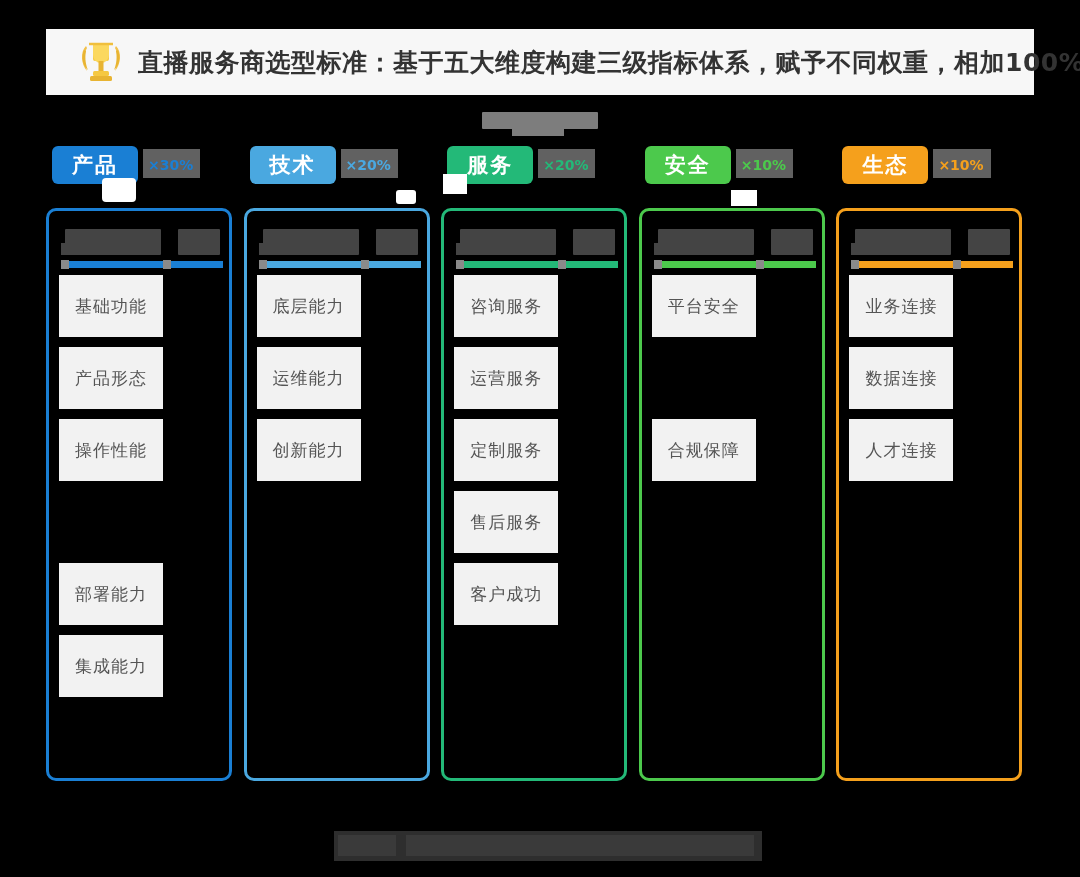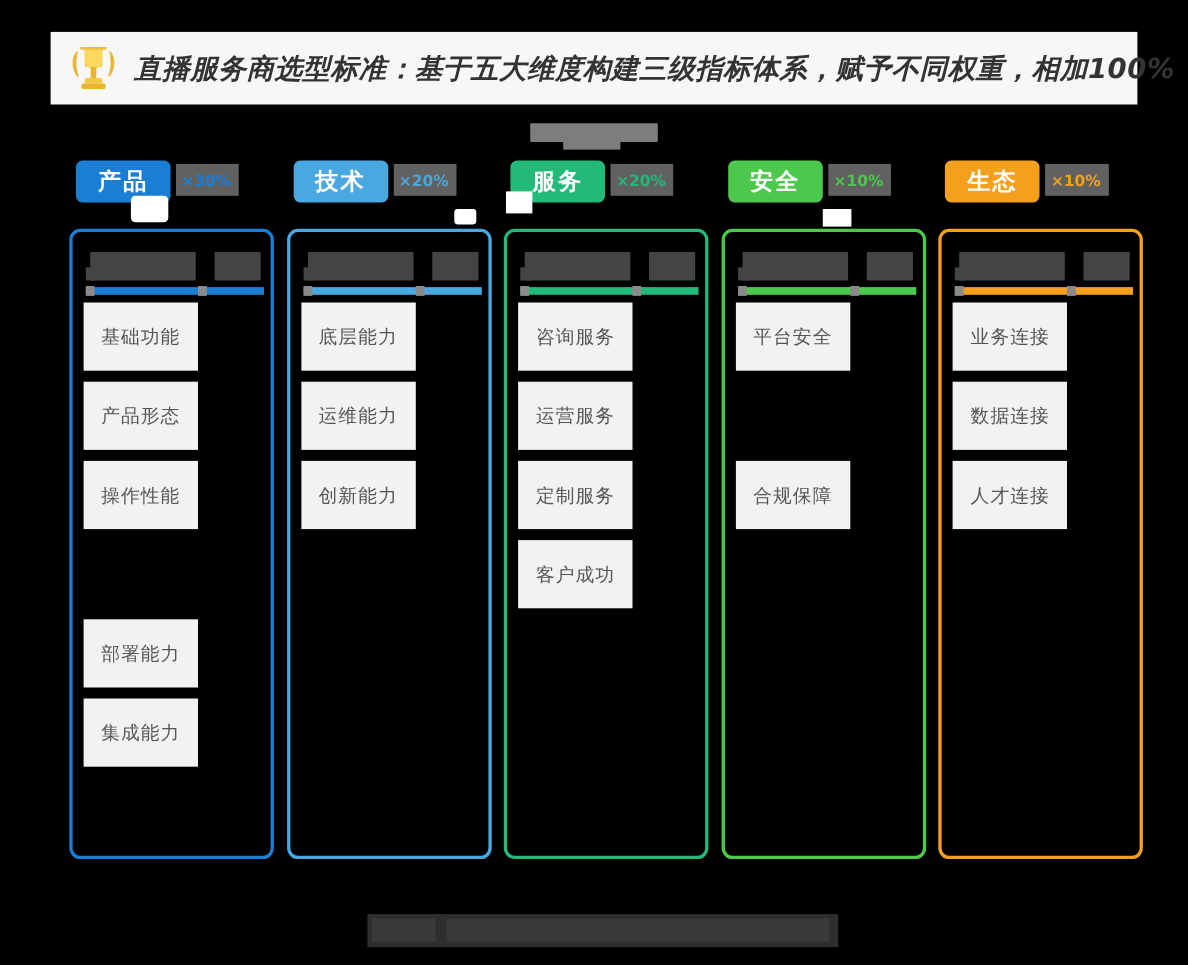--- a/index.html
+++ b/index.html
@@ -22,23 +22,22 @@
   
   .header-banner {
     position: absolute;
     left: 46px;
     top: 29px;
     width: 988px;
     height: 66px;
     background: #f7f7f7;
     display: flex;
     align-items: center;
-    padding-left: 16px;
+    padding-left: 32px;
     gap: 14px;
-    font-style: italic;
   }
 
   .trophy-icon {
     width: 46px;
     height: 48px;
     flex: 0 0 auto;
     display: block;
   }
 
   .header-title {
@@ -66,21 +65,21 @@
     left: 30px;
     bottom: -7px;
     width: 52px;
     height: 8px;
     background: #7d7d7d;
   }
 
   
   .columns {
     position: absolute;
-    left: 63px;
+    left: 46px;
     top: 146px;
     width: 988px;
     height: 635px;
     display: flex;
     gap: 0px;
   }
 
   .column {
     position: relative;
     width: 198px;
@@ -384,20 +383,24 @@
             </div>
             <div class="row">
               <div class="item-chip">运营服务</div>
               <div class="row-weight"></div>
             </div>
             <div class="row">
               <div class="item-chip">定制服务</div>
               <div class="row-weight"></div>
             </div>
             <div class="row">
+              <div class="item-chip">售后服务</div>
+              <div class="row-weight"></div>
+            </div>
+            <div class="row">
               <div class="item-chip">客户成功</div>
               <div class="row-weight"></div>
             </div>
           </div>
         </div>
       </div>
     </div>
 
     <div class="column">
       <div class="badge-row">

